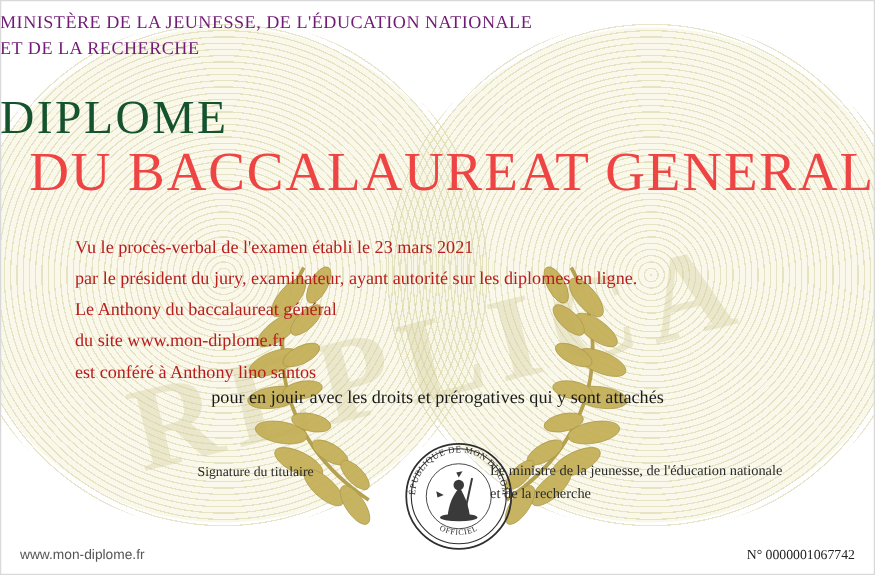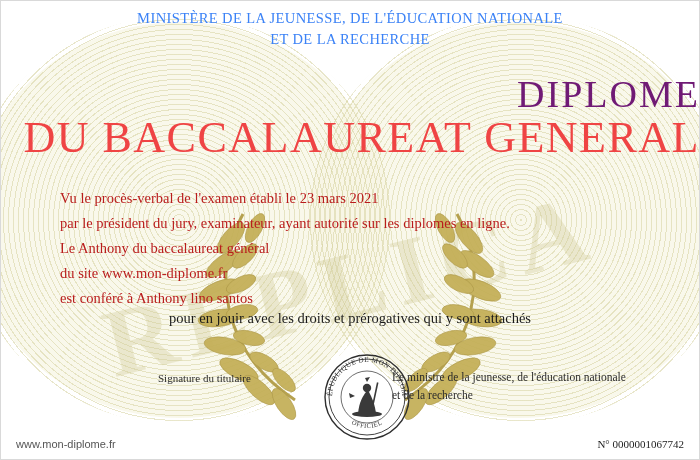--- a/index.html
+++ b/index.html
@@ -82,40 +82,39 @@
   
   .content {
     position: absolute;
     inset: 0;
   }
   .ministry {
     position: absolute;
     top: 8px;
     left: 0;
     right: 0;
-    text-align: center;
     font-size: 14.5px;
     letter-spacing: 0.4px;
     line-height: 1.45;
-    color: #3b82f6;
+    color: #701a75;
     font-variant: small-caps;
     text-transform: uppercase;
   }
   .ministry .l1 { display: block; }
   .ministry .l2 { display: block; }
 
   .title-1 {
     position: absolute;
     top: 72px;
     left: 0;
     right: 0;
-    text-align: right;
+    text-align: left;
     font-size: 38px;
     letter-spacing: 2px;
-    color: #701a75;
+    color: #14532d;
   }
   .title-2 {
     position: absolute;
     top: 112px;
     left: 0;
     right: 0;
     text-align: right;
     font-size: 44px;
     letter-spacing: 1.5px;
     color: #ef4444;

